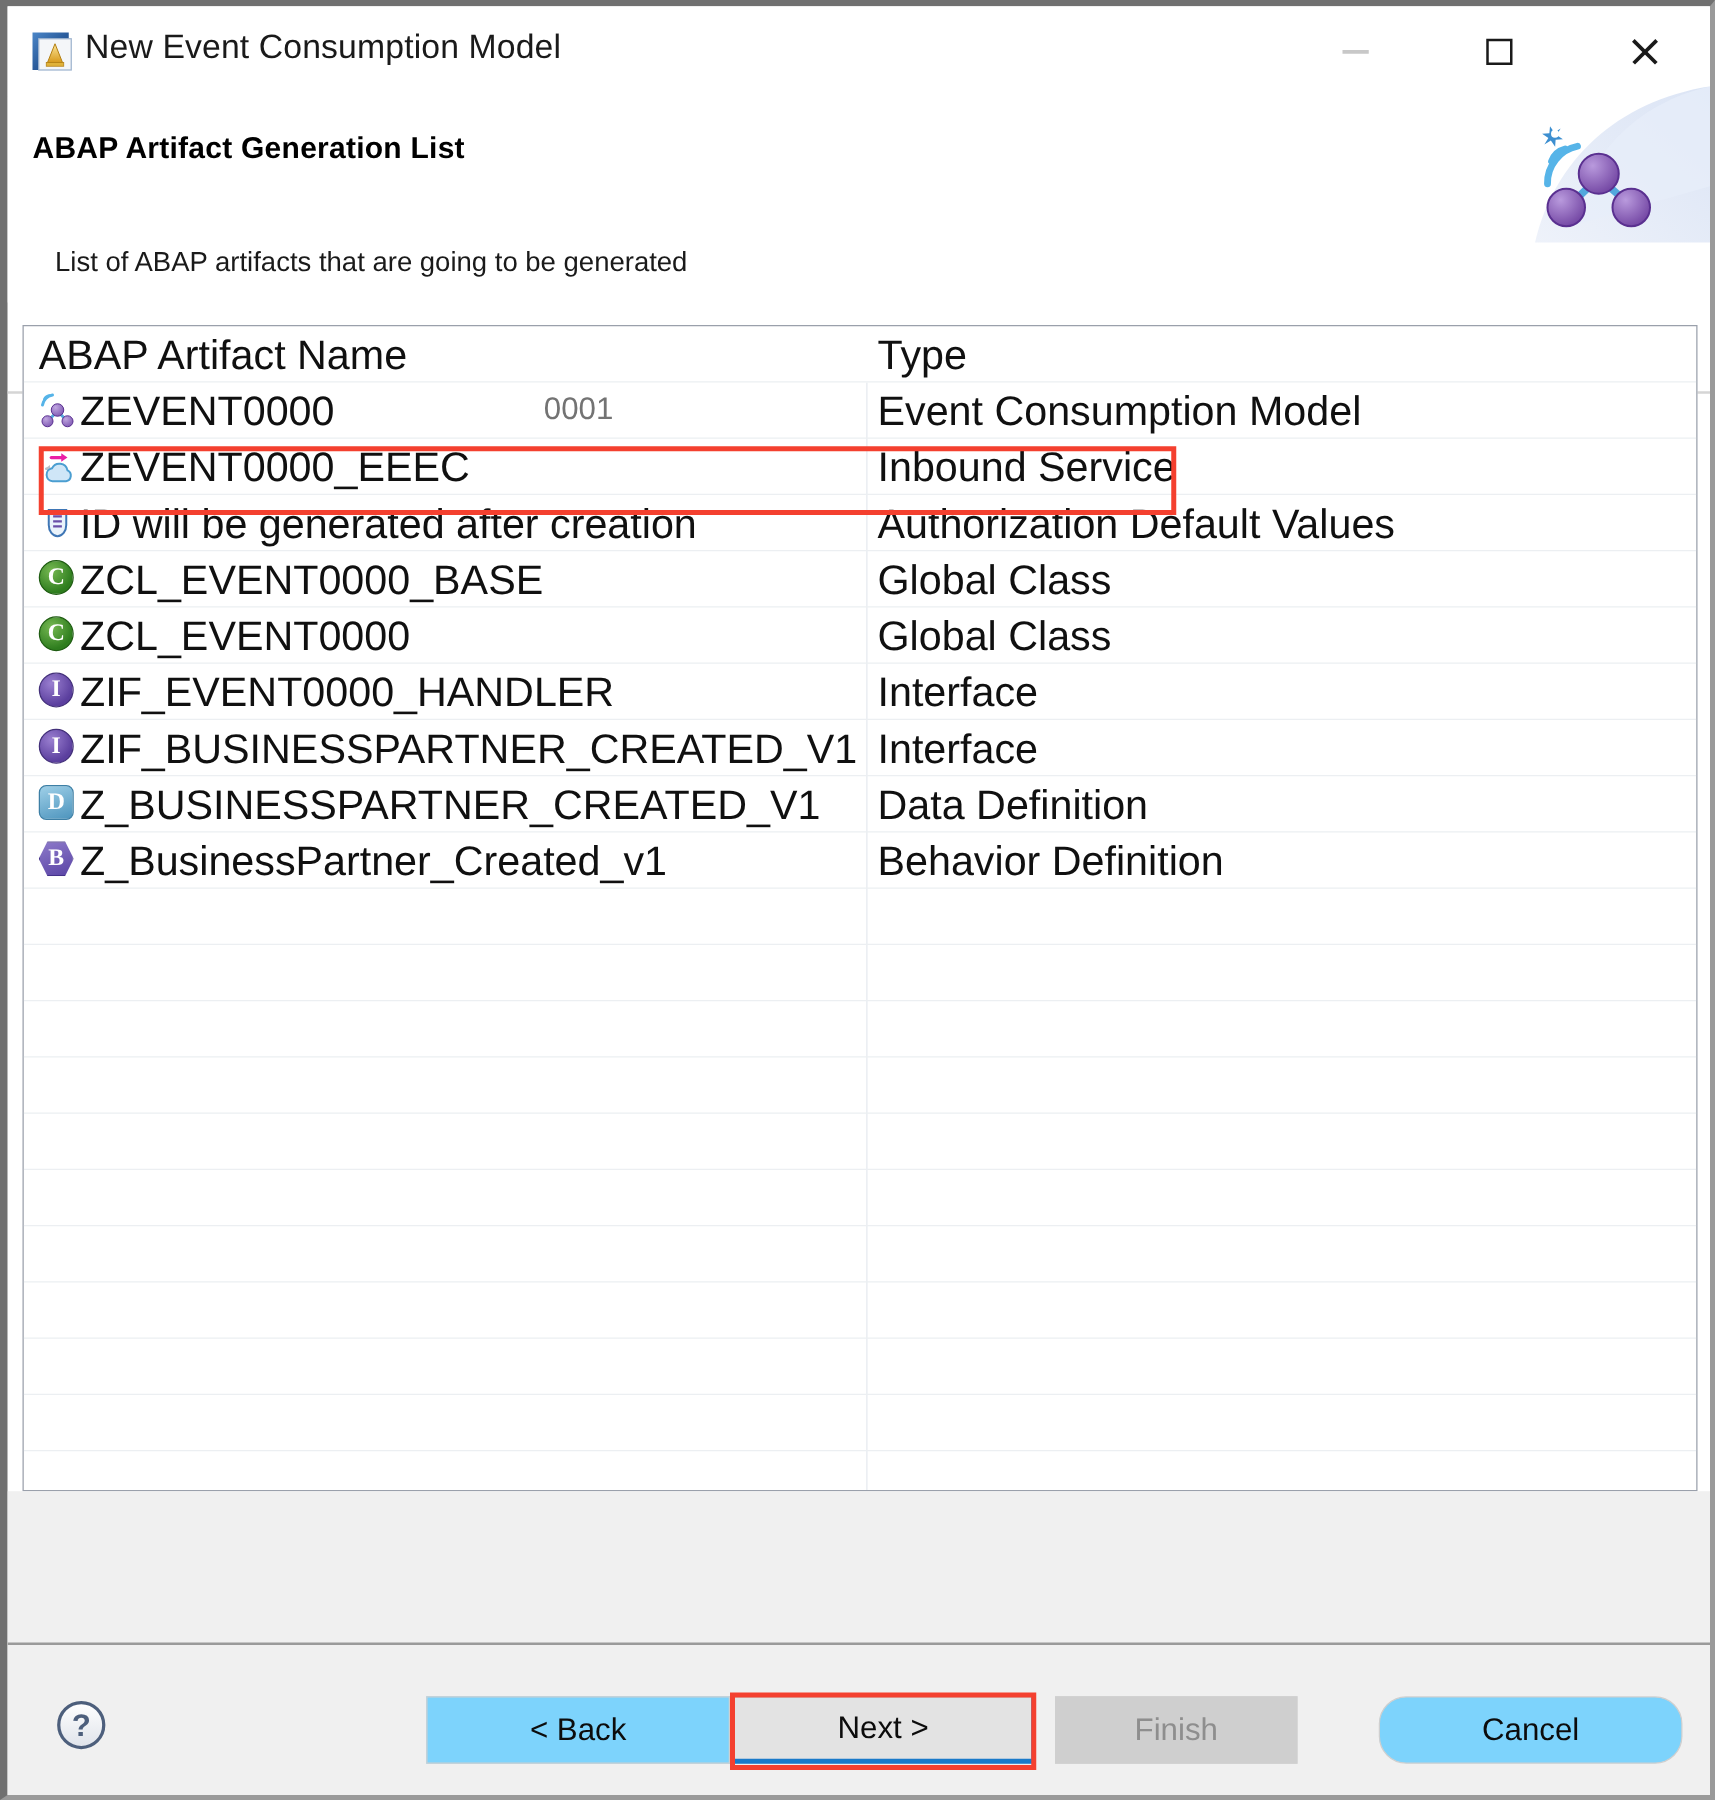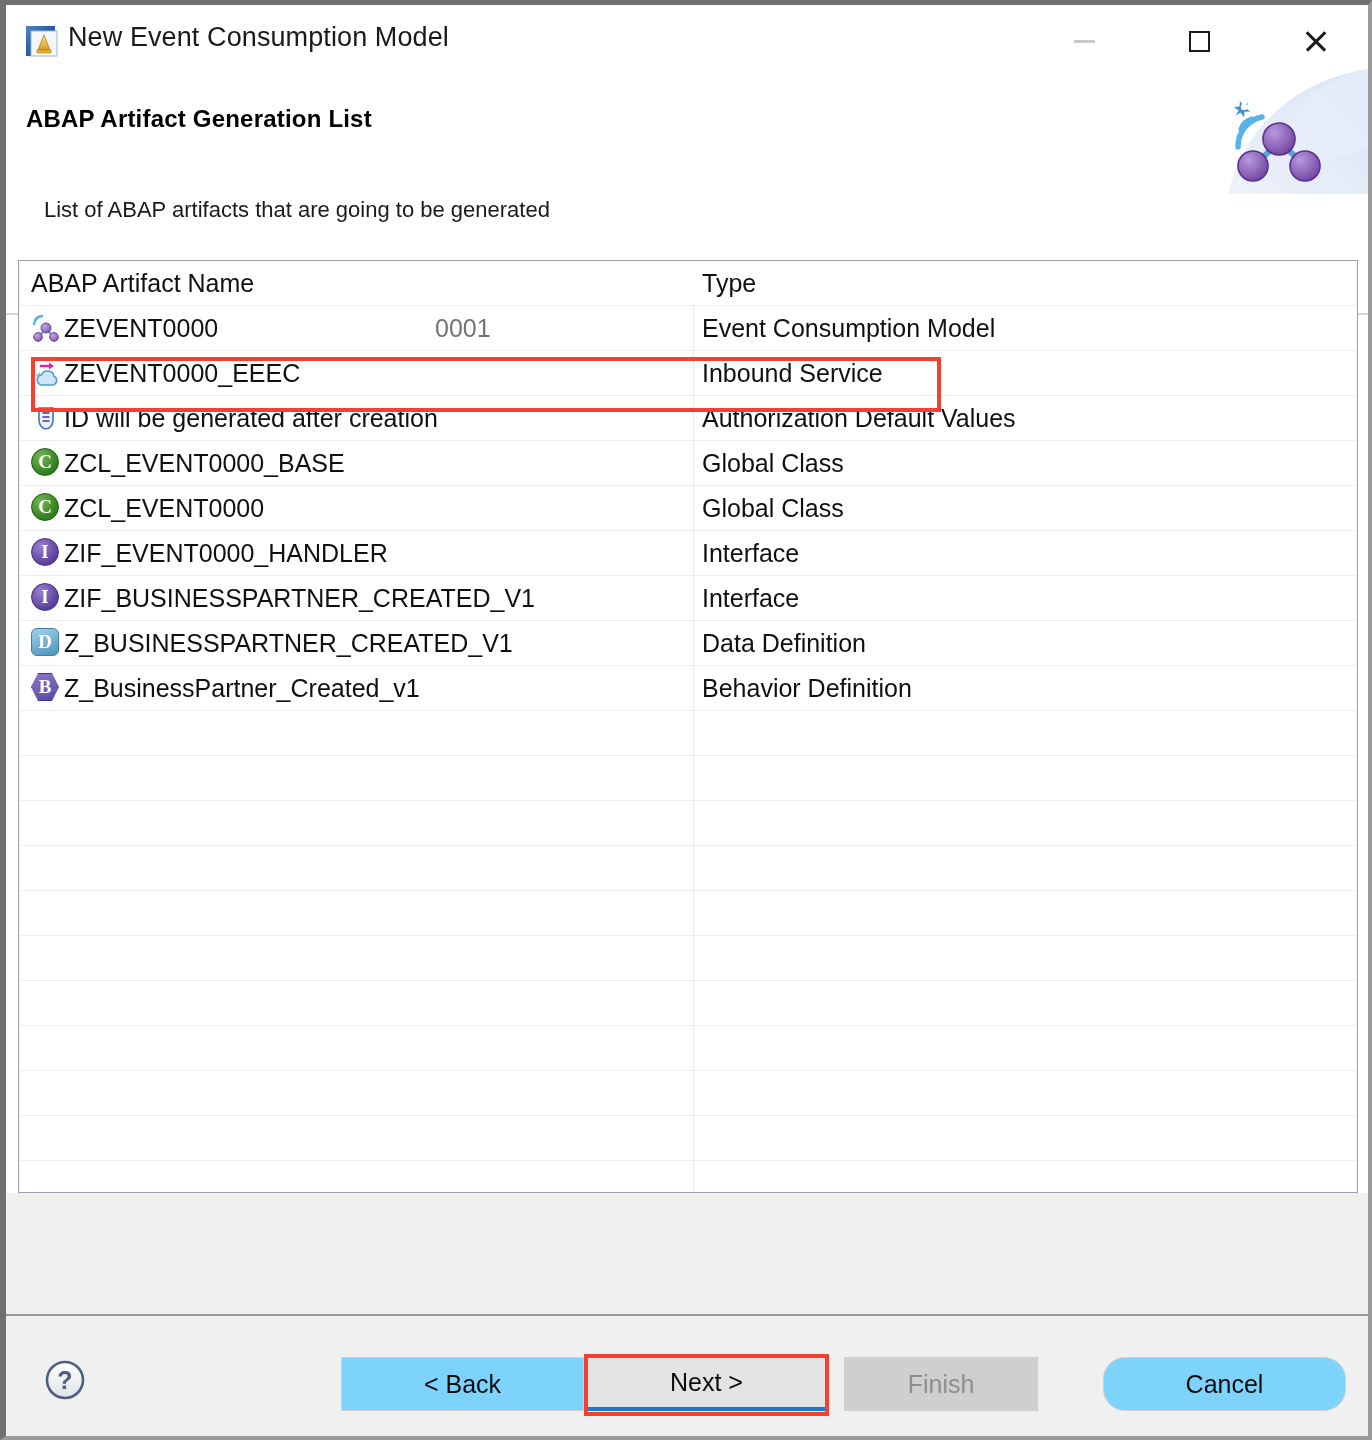--- a/index.html
+++ b/index.html
@@ -124,21 +124,21 @@
     padding-left: 12px;
   }
   .cell-type {
     position: relative;
     flex: 1; height: 100%;
     display: flex; align-items: center;
     box-sizing: border-box;
     padding-left: 9px;
   }
   .txt {
-    font-size: 25px; color: #101010;
+    font-size: 33px; color: #101010;
     white-space: nowrap;
     line-height: 1;
     text-align: center;
   }
   .row-icon {
     width: 30px; height: 30px;
     margin-right: 3px;
     flex: 0 0 30px;
     position: relative;
   }

